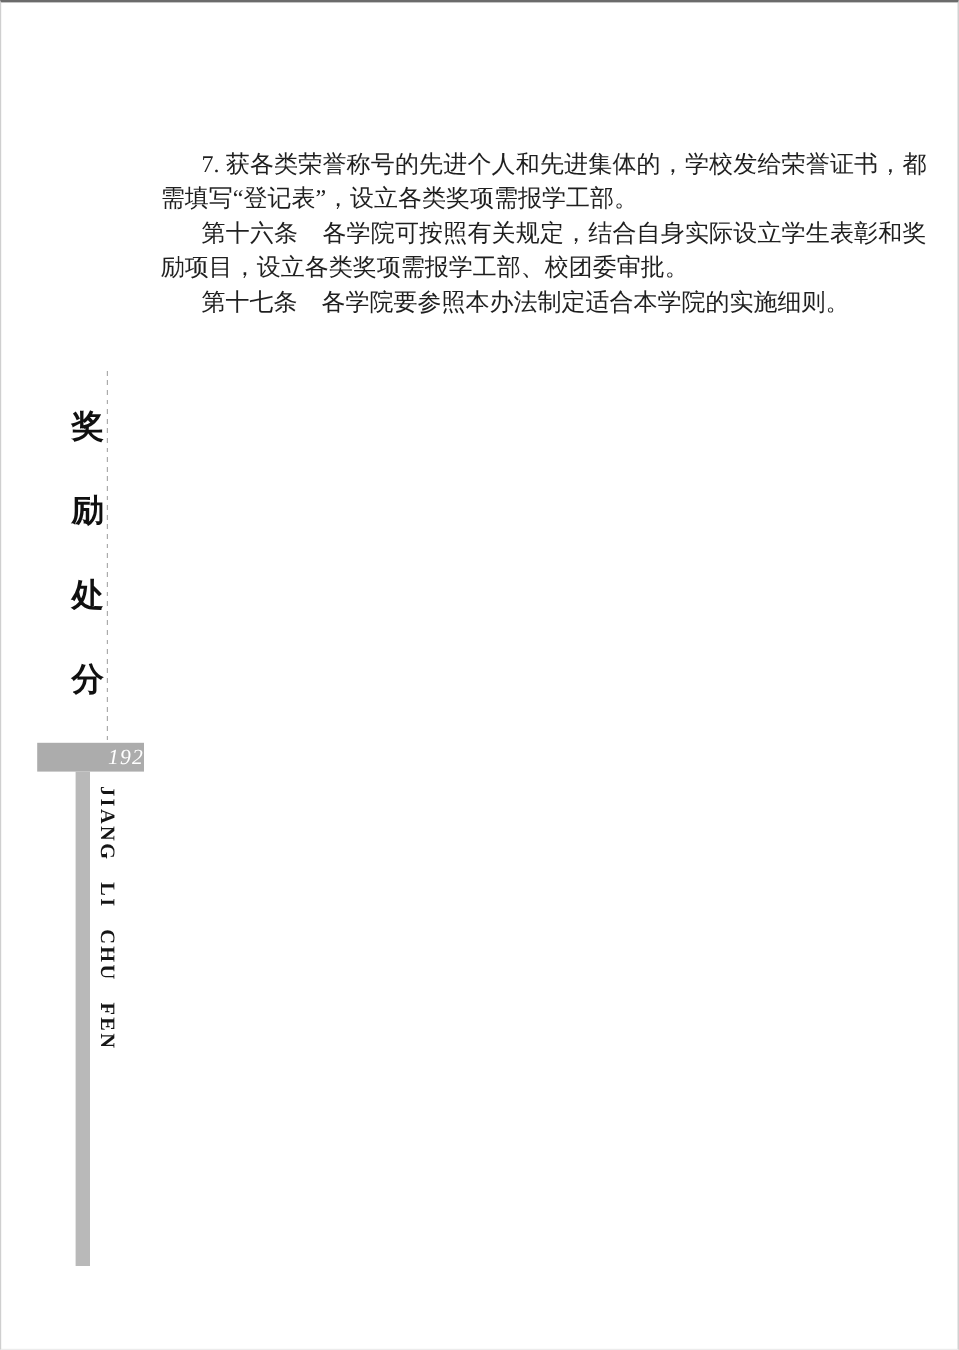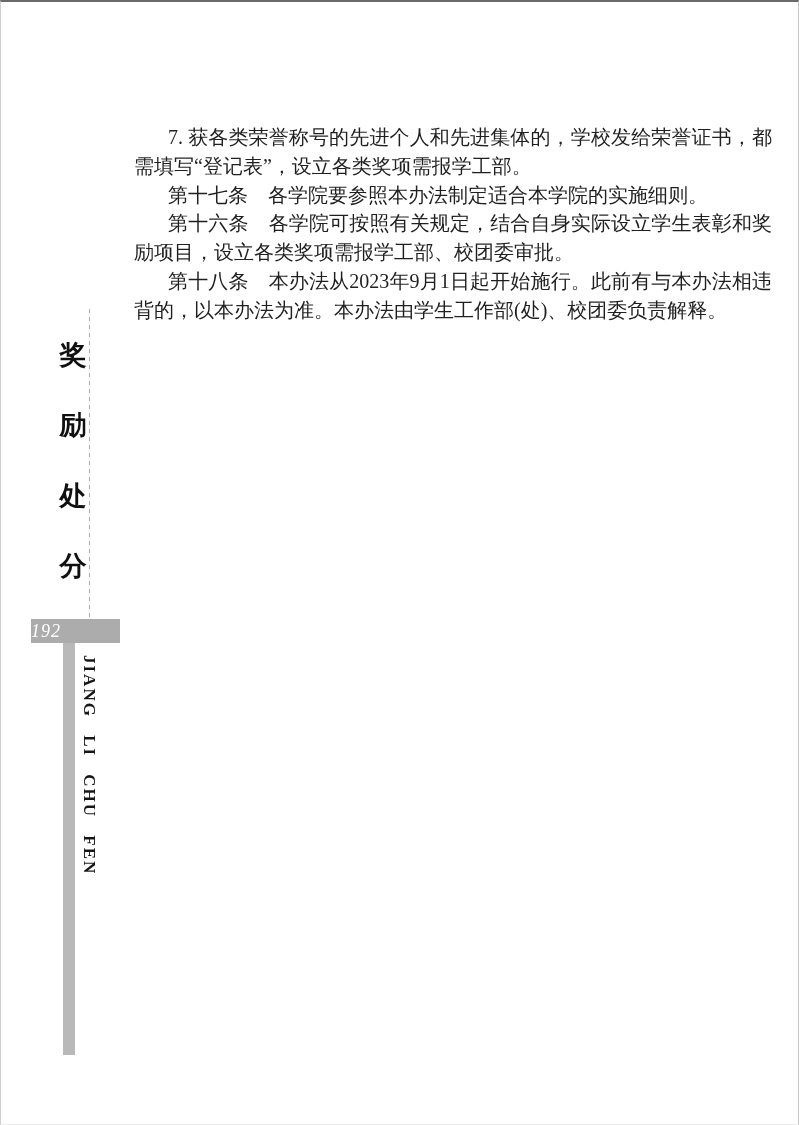--- a/index.html
+++ b/index.html
@@ -79,21 +79,21 @@
     position: absolute;
     left: 30px;
     top: 617px;
     width: 89px;
     height: 24px;
     background: var(--badge-gray, #acacac);
     color: #ffffff;
     font-style: italic;
     font-size: 18px;
     line-height: 24px;
-    text-align: left;
+    text-align: right;
     letter-spacing: 1px;
   }
   .sidebar-bar {
     position: absolute;
     left: 62px;
     top: 641px;
     width: 12px;
     height: 412px;
     background: var(--bar-gray, #b9b9b9);
   }
@@ -111,23 +111,22 @@
     white-space: nowrap;
   }
 </style>
 </head>
 <body>
 
 <div class="page">
 
   <div class="main-text">
       <p><span class="para-lead">7.</span><span class="para-sep"> </span><span class="para-body">获各类荣誉称号的先进个人和先进集体的，学校发给荣誉证书，都需填写“登记表”，设立各类奖项需报学工部。</span></p>
+      <p><span class="para-lead">第十六条</span><span class="para-sep">　</span><span class="para-body">各学院可按照有关规定，结合自身实际设立学生表彰和奖励项目，设立各类奖项需报学工部、校团委审批。</span></p>
       <p><span class="para-lead">第十七条</span><span class="para-sep">　</span><span class="para-body">各学院要参照本办法制定适合本学院的实施细则。</span></p>
-      <p><span class="para-lead">第十六条</span><span class="para-sep">　</span><span class="para-body">各学院可按照有关规定，结合自身实际设立学生表彰和奖励项目，设立各类奖项需报学工部、校团委审批。</span></p>
-      <p><span class="para-lead">第十八条</span><span class="para-sep">　</span><span class="para-body">本办法从2023年9月1日起开始施行。此前有与本办法相违背的，以本办法为准。本办法由学生工作部(处)、校团委负责解释。</span></p>
     </div>
 
   <div class="sidebar-title">
       <div class="title-char">奖</div>
       <div class="title-char">励</div>
       <div class="title-char">处</div>
       <div class="title-char">分</div>
     </div>
 
   <div class="dashed-divider"></div>

